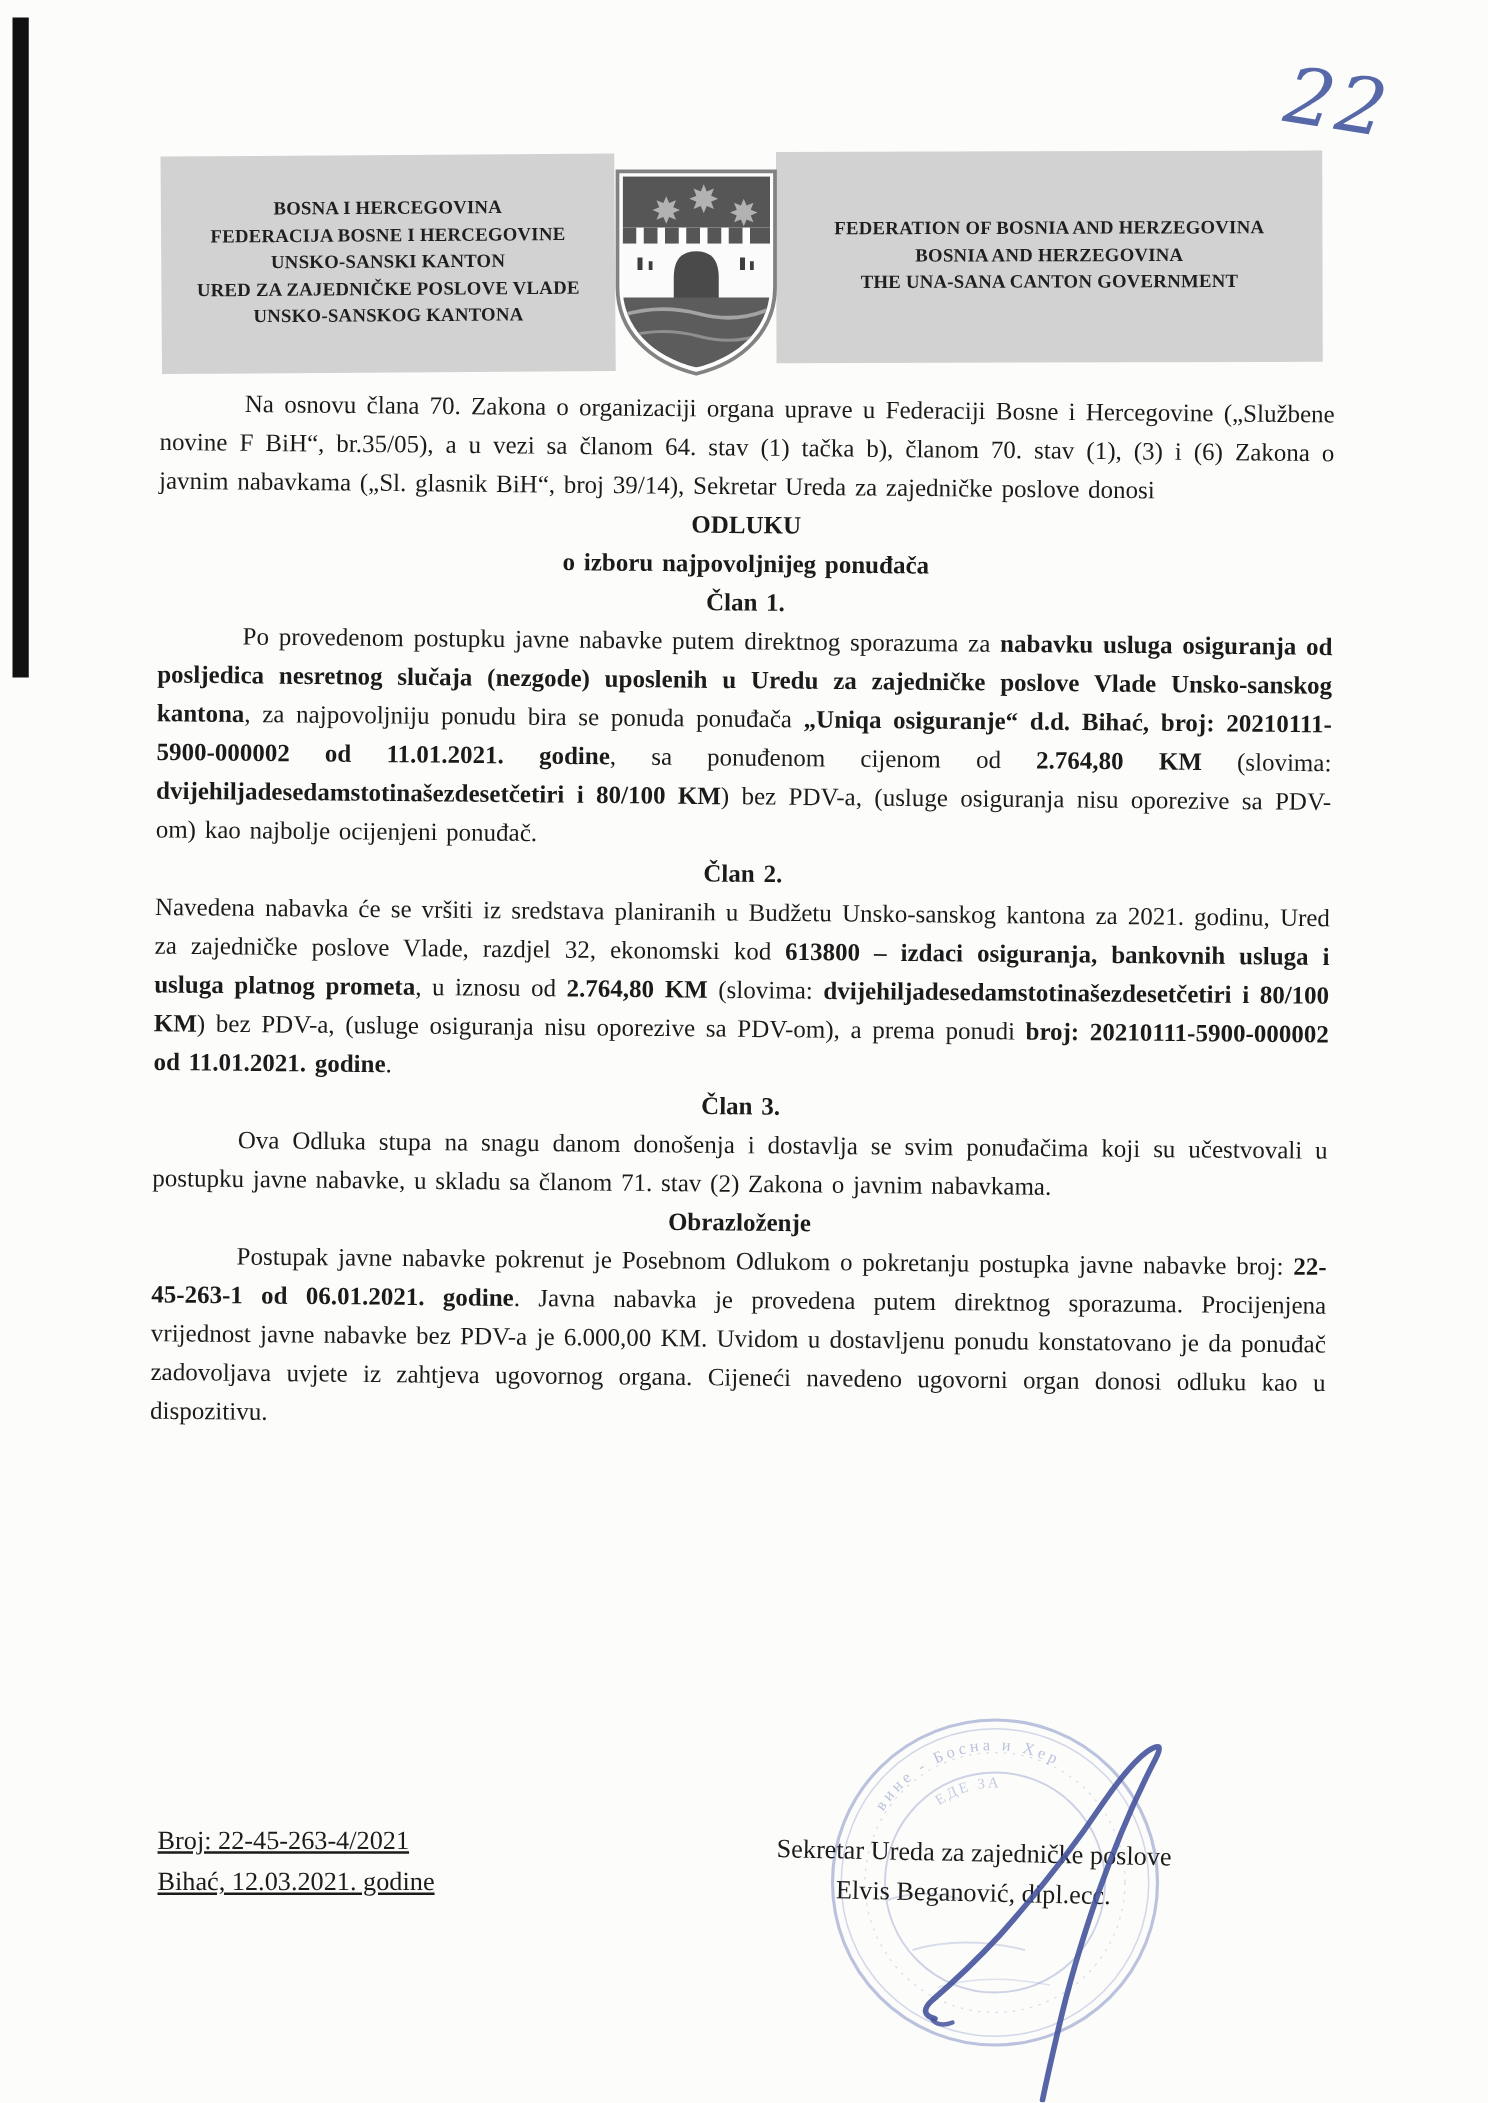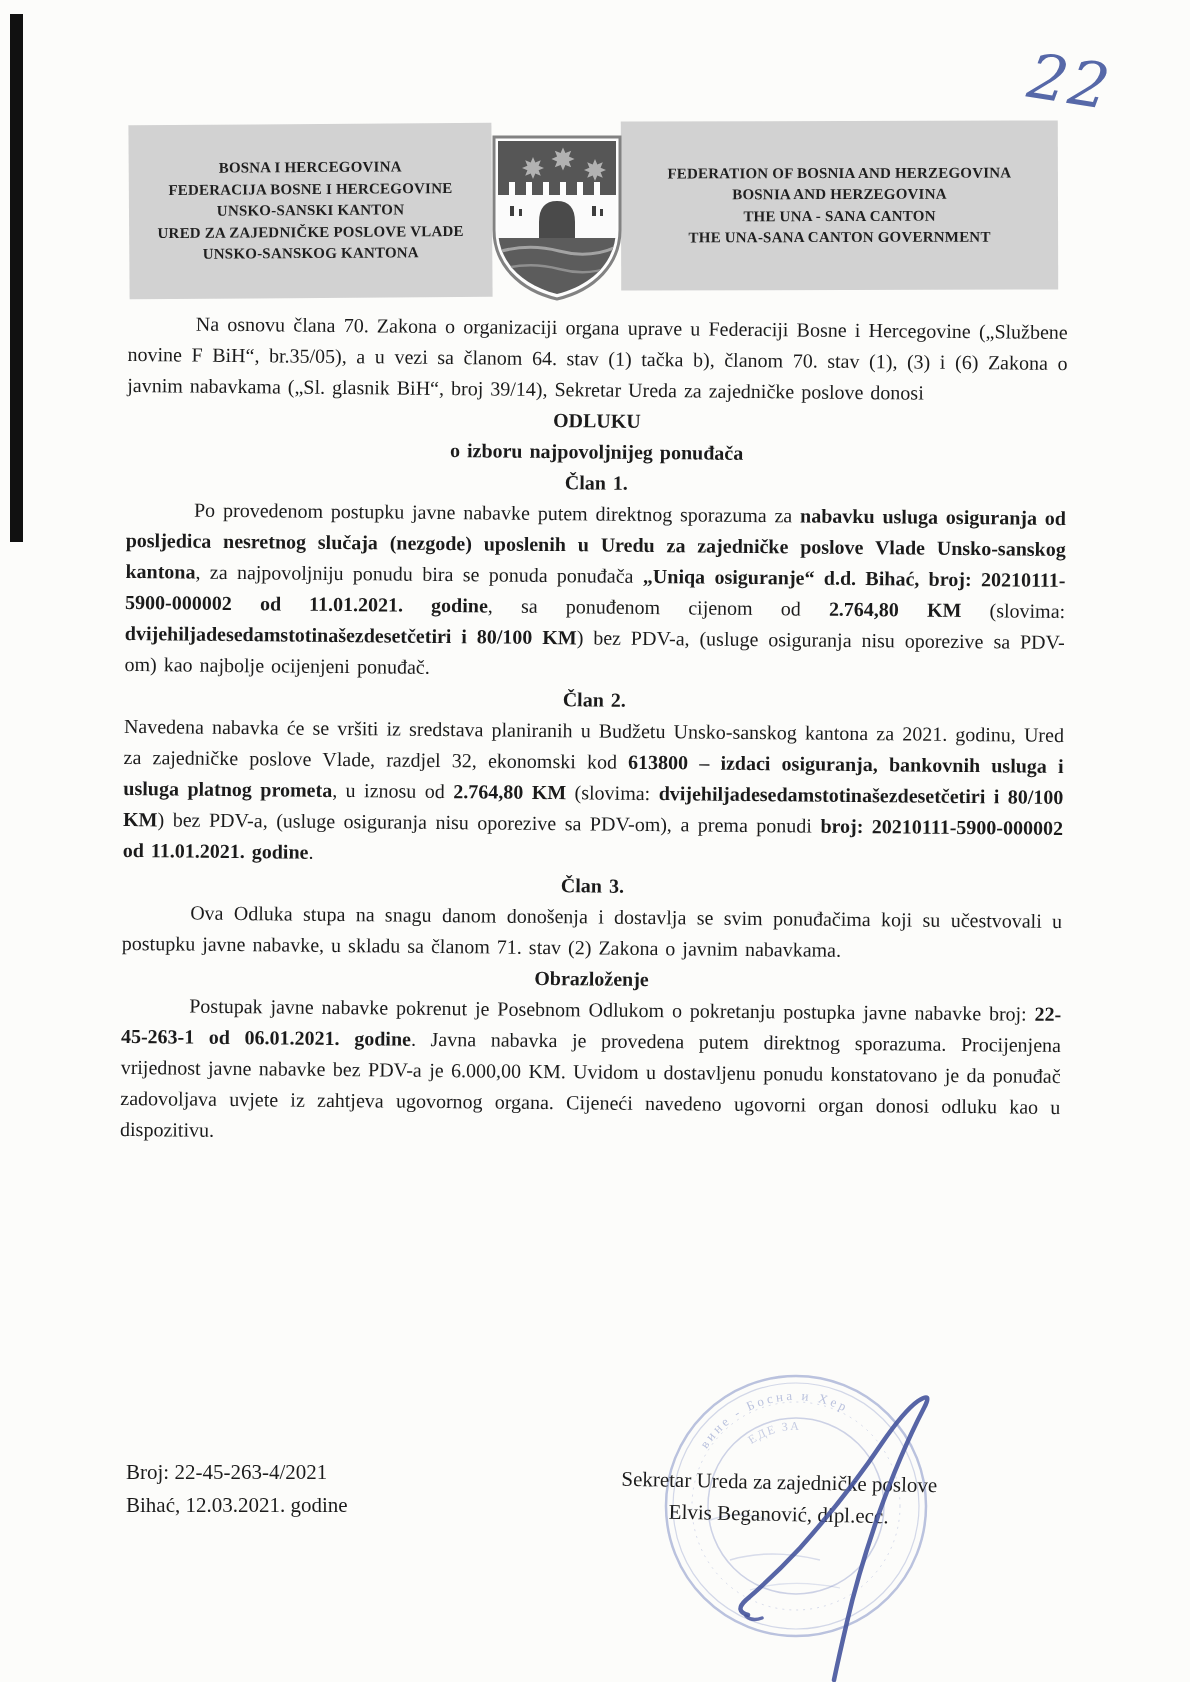--- a/index.html
+++ b/index.html
@@ -28,21 +28,21 @@
     word-spacing:2px;
     transform:rotate(0.55deg);transform-origin:0 0;
   }
   .doc-body p{margin:0;}
   .indent{text-indent:68px;}
   .center-h{text-align:center;font-weight:bold;}
   .mb30{margin-bottom:30px;} .mb24{margin-bottom:24px;} .mt44{margin-top:44px;}
   .mt24{margin-top:24px;} .mt46{margin-top:46px;} .mt2{margin-top:2px;} .mt36{margin-top:36px;}
   span.b{font-weight:bold;}
   .footer-left{
-    position:absolute;left:126px;top:1456px;font-size:21px;line-height:33px;color:#1b1b1b;
+    position:absolute;left:126px;top:1456px;font-size:21px;line-height:33px;color:#1b1b1b;text-decoration:underline;
   }
   .footer-right{
     position:absolute;left:604px;top:1466px;width:350px;text-align:center;
     font-size:21px;line-height:32px;color:#1b1b1b;transform:rotate(1.2deg);z-index:3;
   }
   .stamp{position:absolute;left:660px;top:1370px;width:272px;height:272px;z-index:2;}
   .signature{position:absolute;left:690px;top:1380px;width:280px;height:302px;z-index:4;}
 </style>
 </head>
 <body>
@@ -58,21 +58,20 @@
     <div>UNSKO-SANSKI KANTON</div>
     <div>URED ZA ZAJEDNIČKE POSLOVE VLADE</div>
     <div>UNSKO-SANSKOG KANTONA</div>
   </div>
 </div>
 
 <div class="banner banner-right">
   <div class="lines">
     <div>FEDERATION OF BOSNIA AND  HERZEGOVINA</div>
     <div>BOSNIA AND HERZEGOVINA</div>
-    <div>THE UNA - SANA CANTON</div>
     <div>THE UNA-SANA CANTON GOVERNMENT</div>
   </div>
 </div>
 
 <div class="emblem">
   <svg width="136" height="172" viewBox="0 0 136 172" xmlns="http://www.w3.org/2000/svg">
     <defs>
       <clipPath id="shieldClip">
         <path d="M9 9 H127 V97 C127 129 104 153 68 162 C32 153 9 129 9 97 Z"></path>
       </clipPath>

